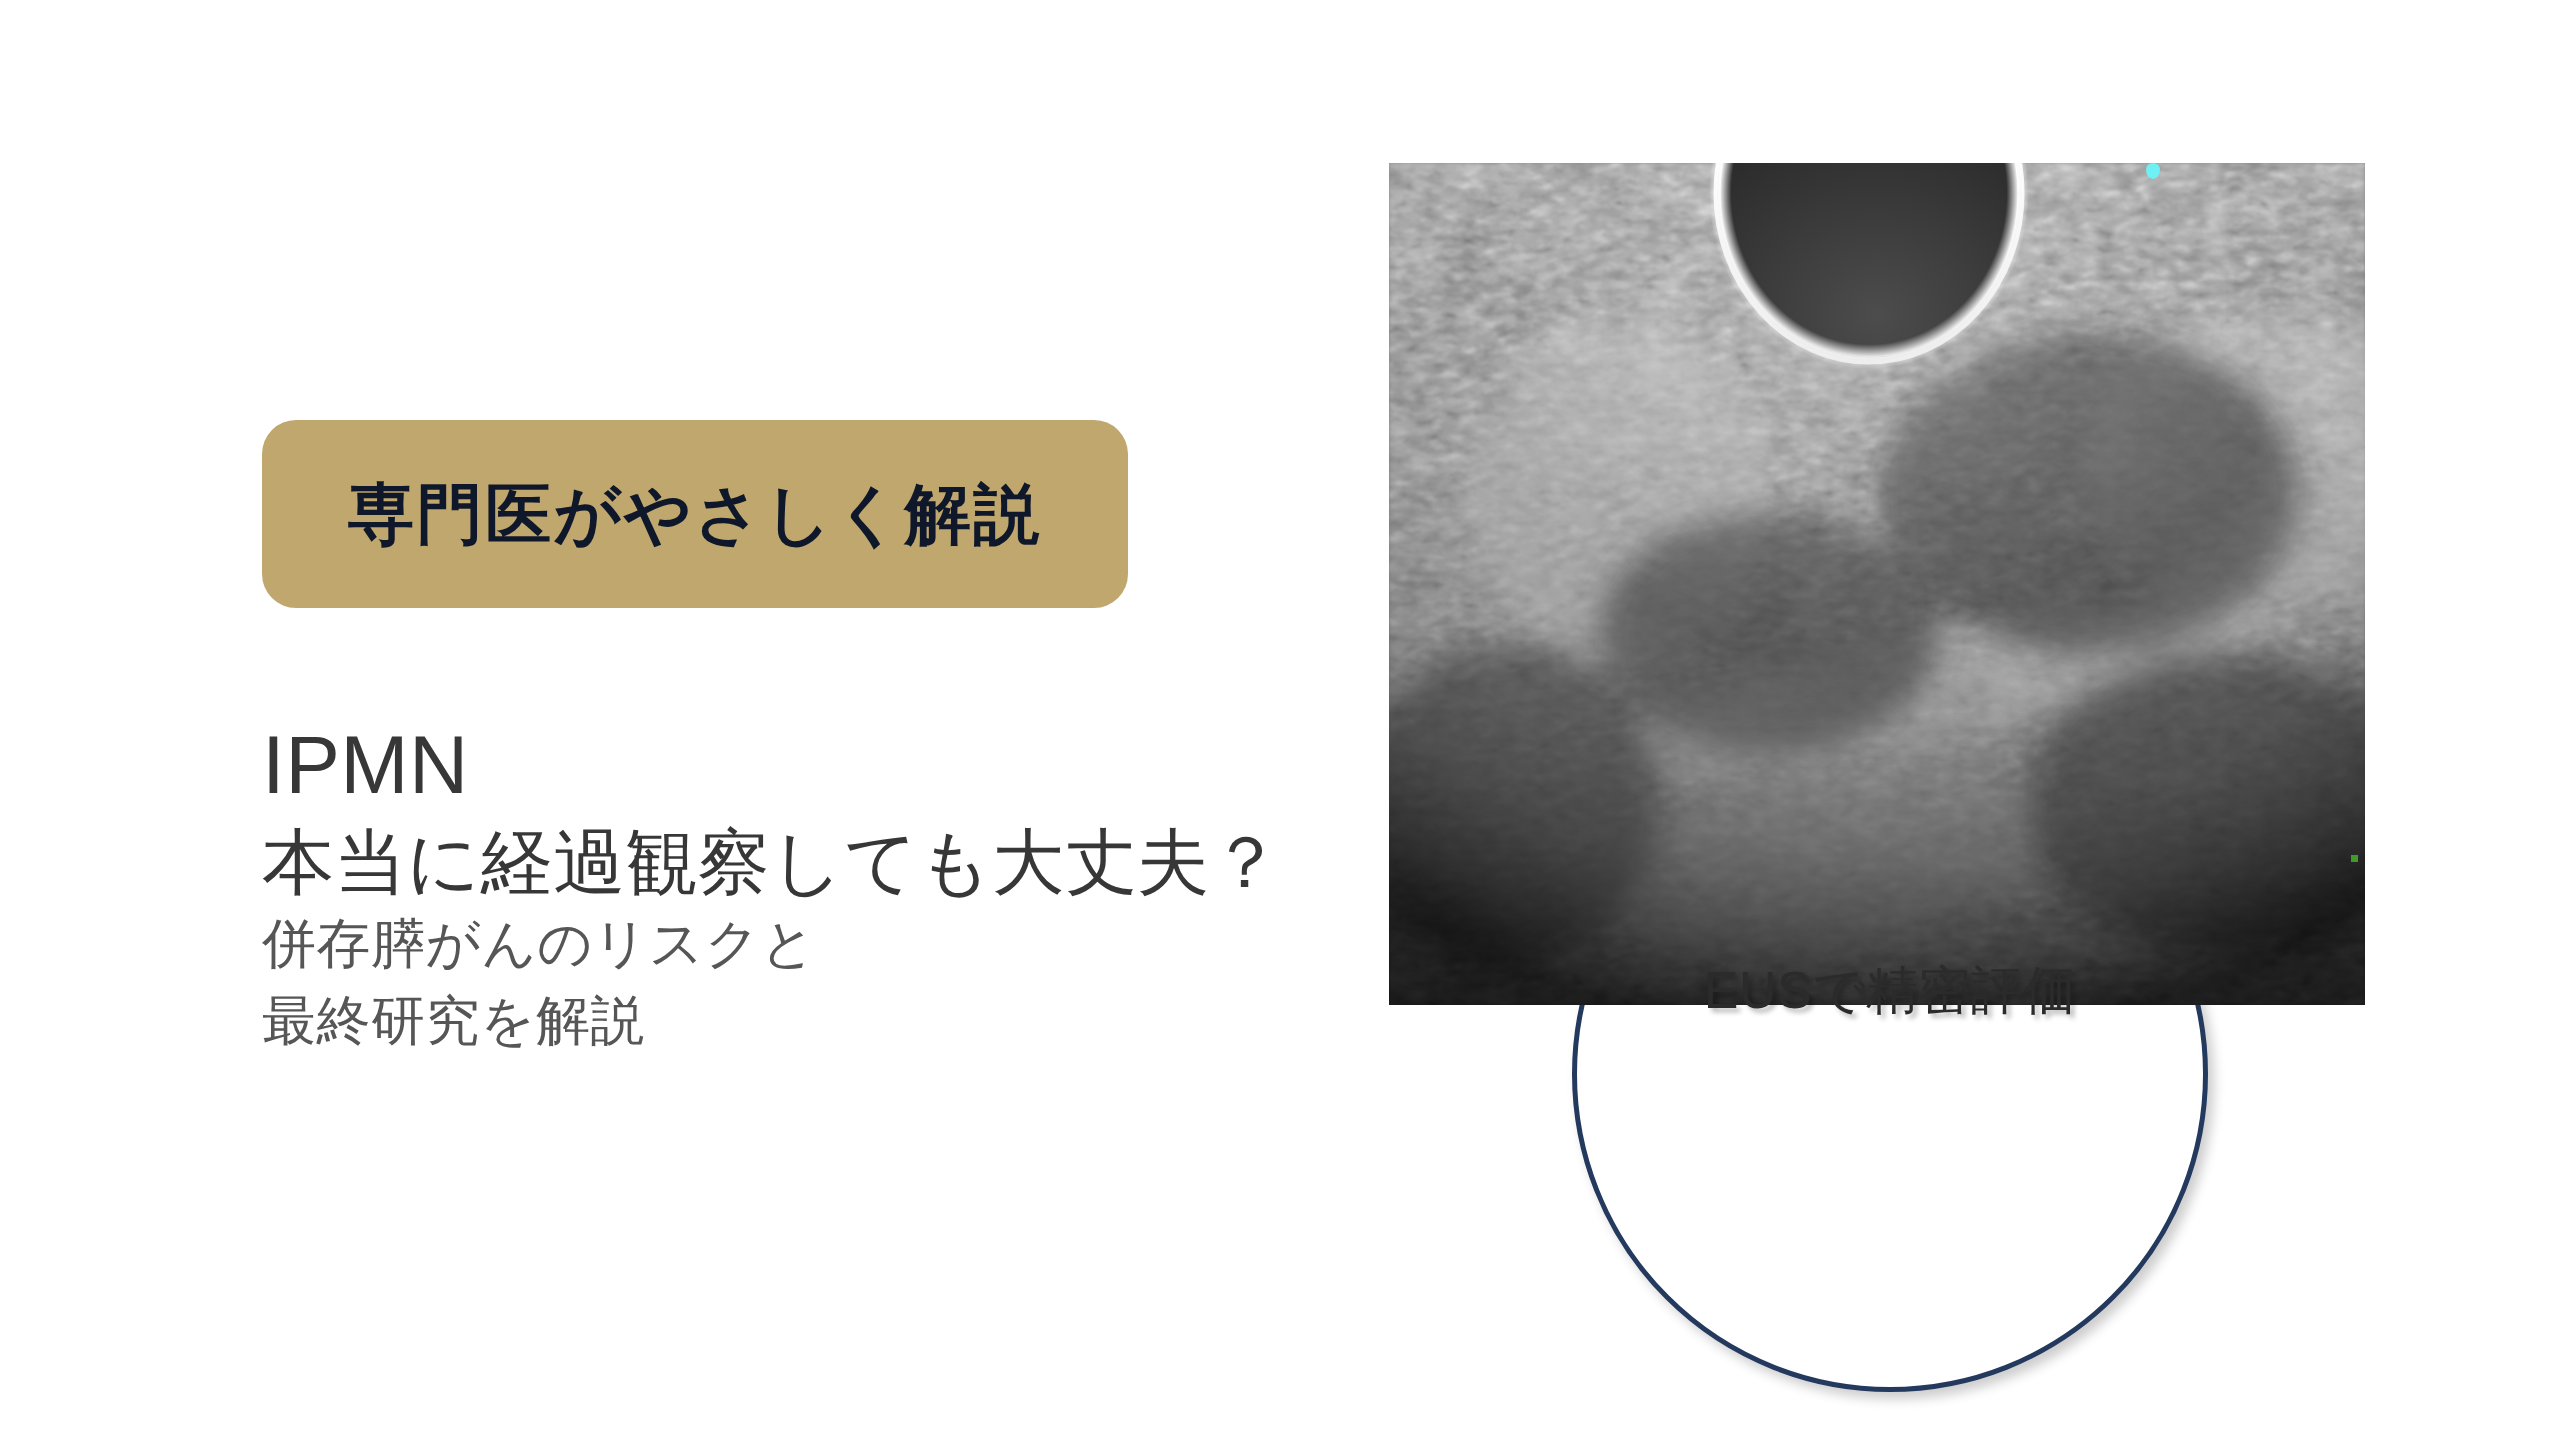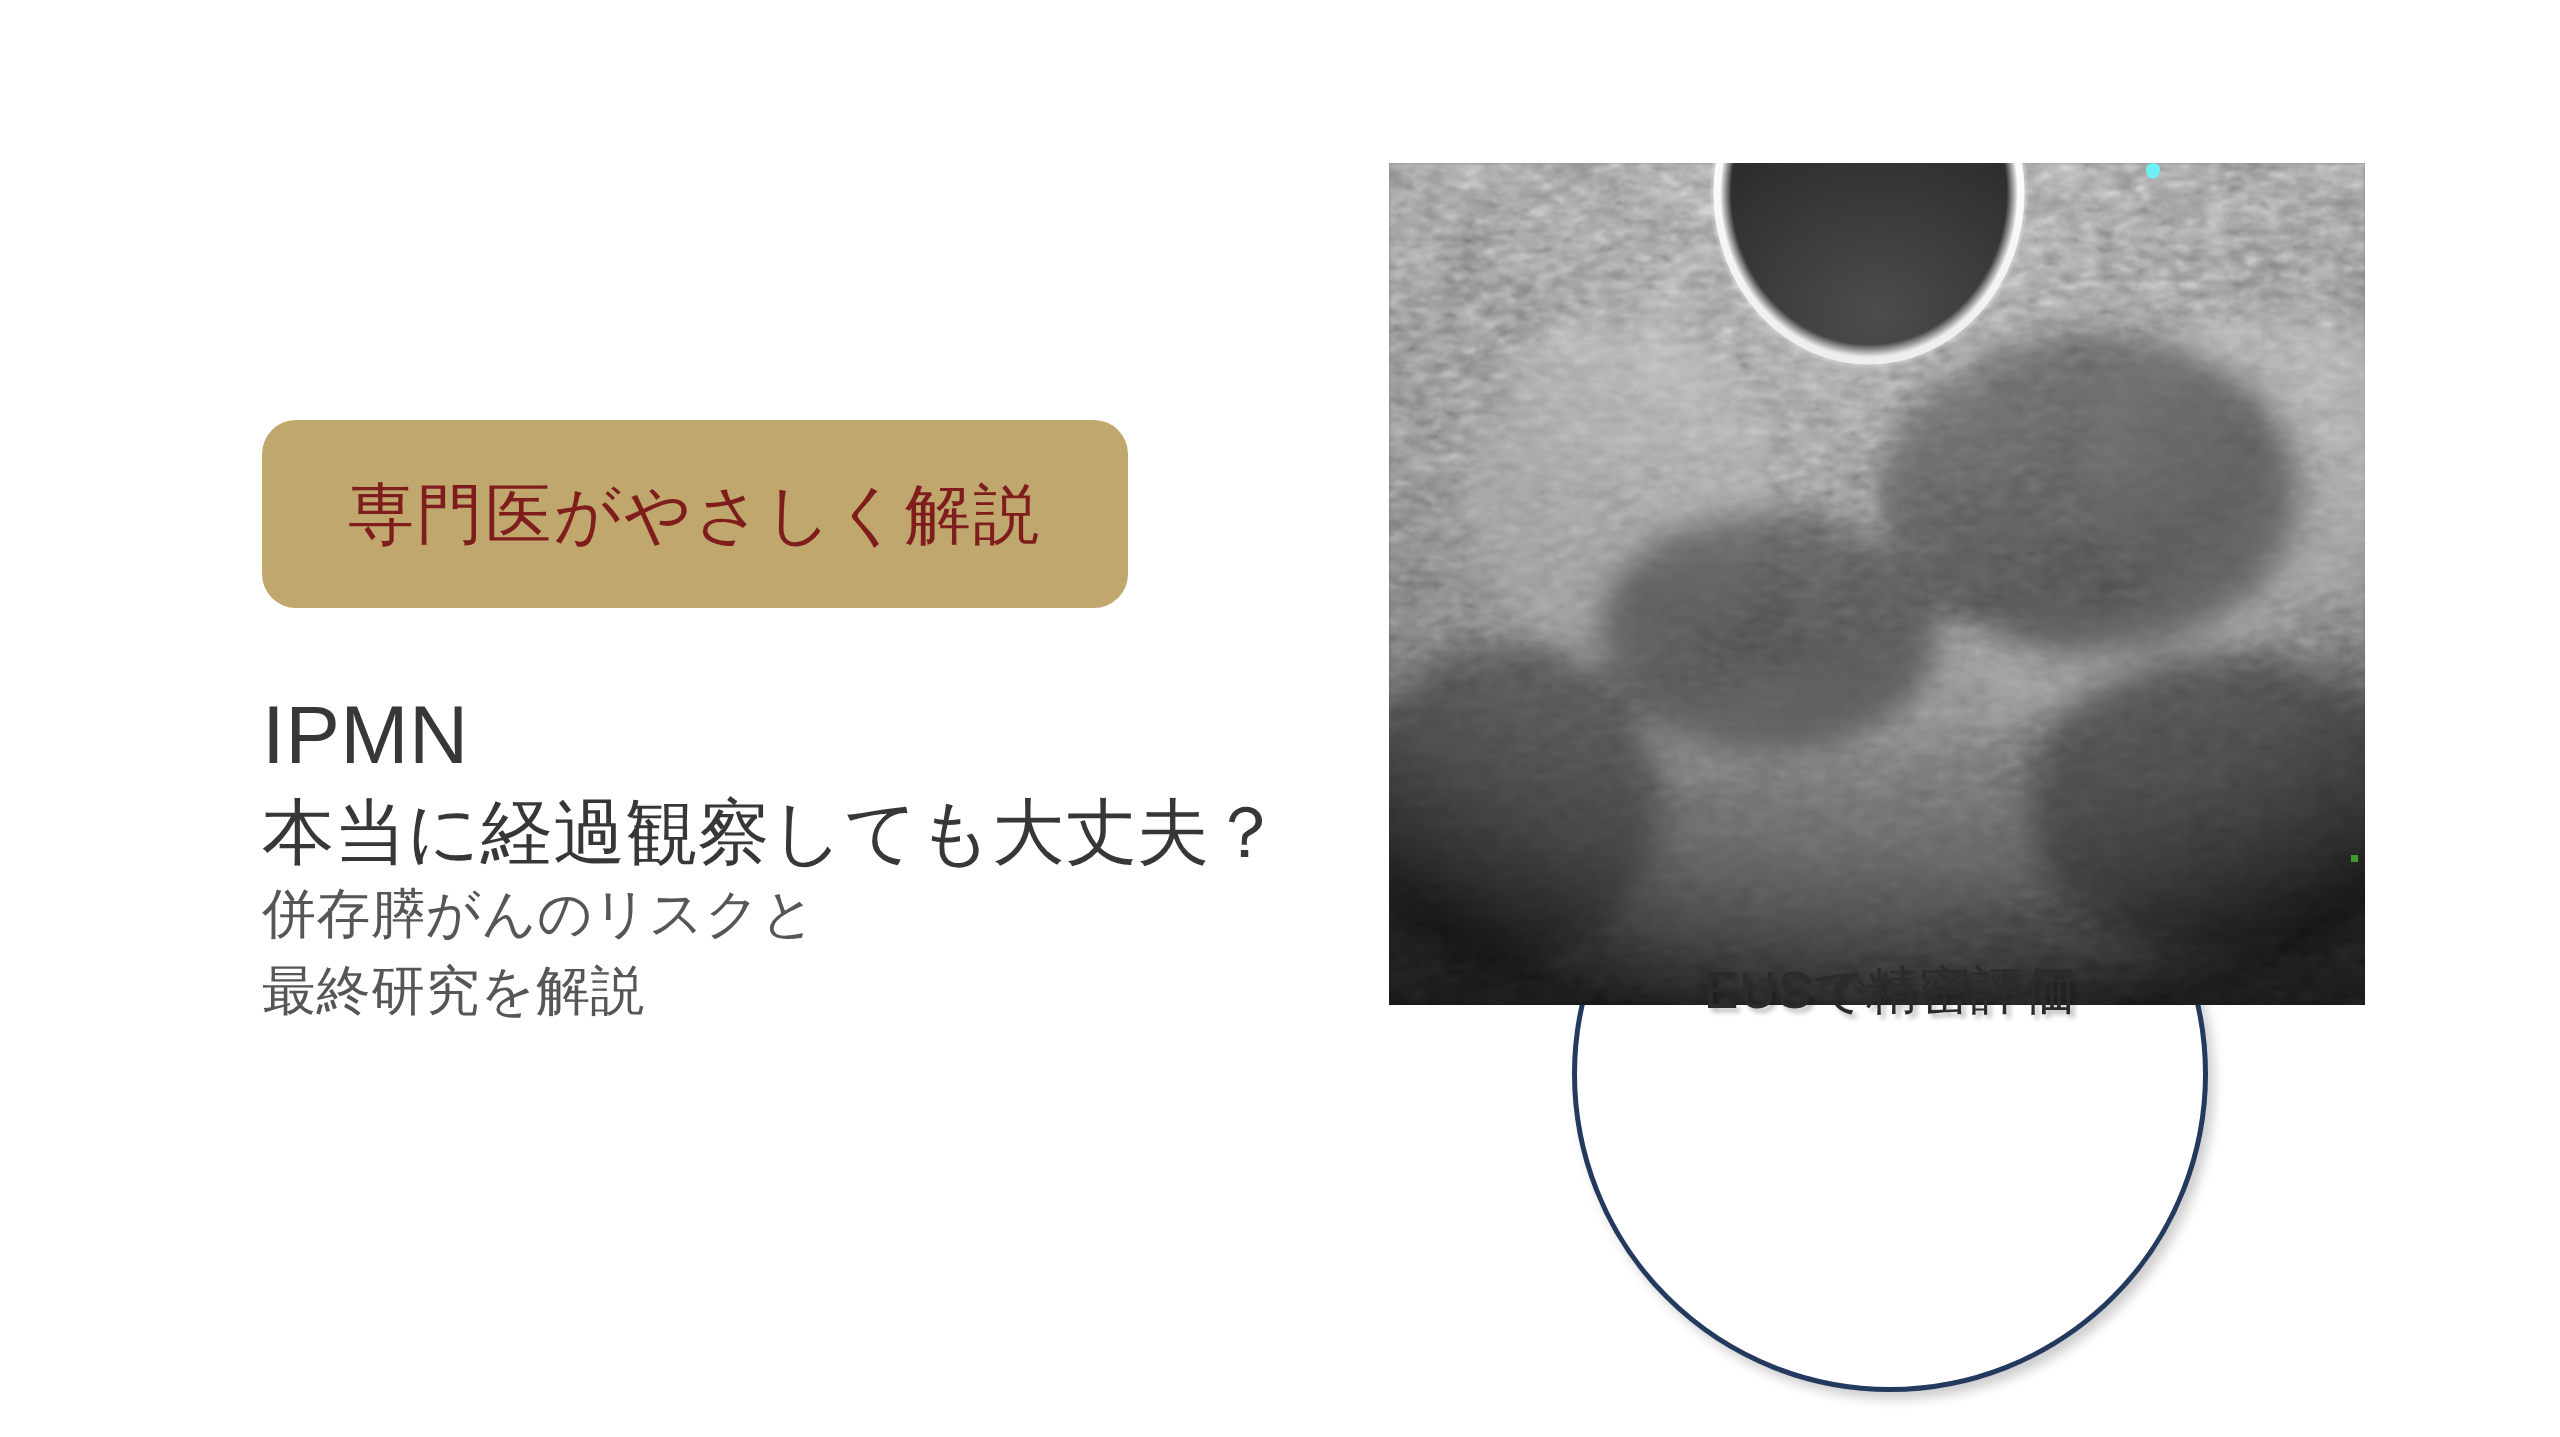--- a/index.html
+++ b/index.html
@@ -35,30 +35,30 @@
     align-items: center;
     justify-content: center;
     box-sizing: border-box;
     width: 866px;
     height: 188px;
     border-radius: 34px;
     background: #bfa76e;
     padding: 0 46px;
   }
   .badge-label {
-    color: #7f1d1d;
+    color: #0f172a;
     font-size: 66px;
     line-height: 1;
     letter-spacing: 0.04em;
     white-space: nowrap;
-    font-weight: 400;
+    font-weight: 700;
   }
 
   .title-block {
-    margin-top: 86px;
+    margin-top: 116px;
   }
   .title-main {
     color: #373737;
     font-size: 82px;
     line-height: 1.0;
     font-weight: 400;
     letter-spacing: 0.005em;
     white-space: nowrap;
   }
   .title-sub {

